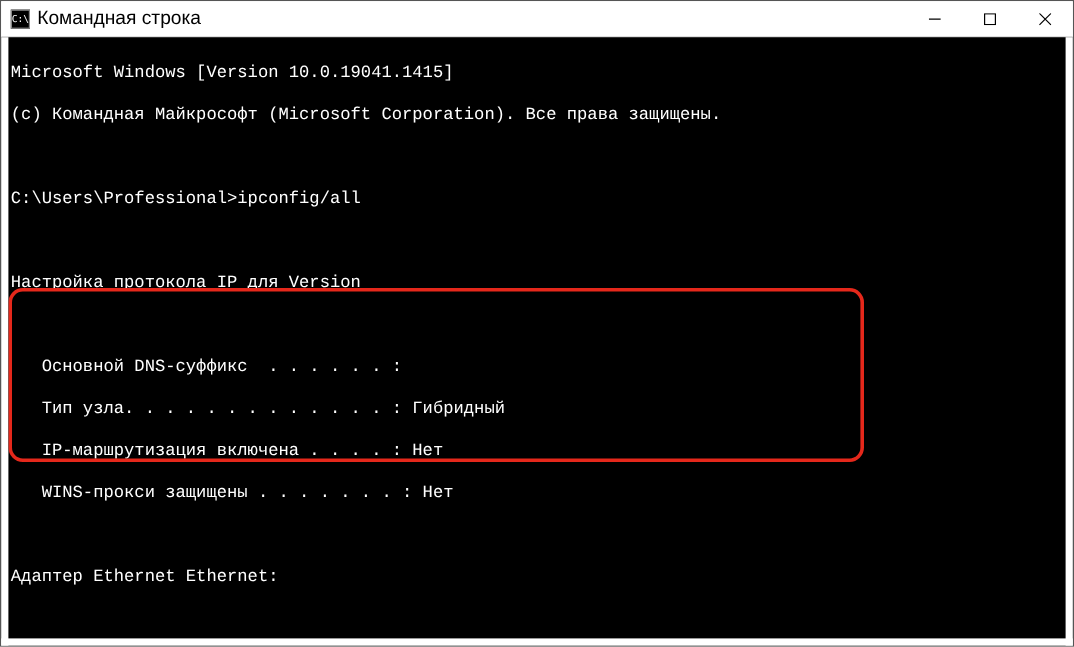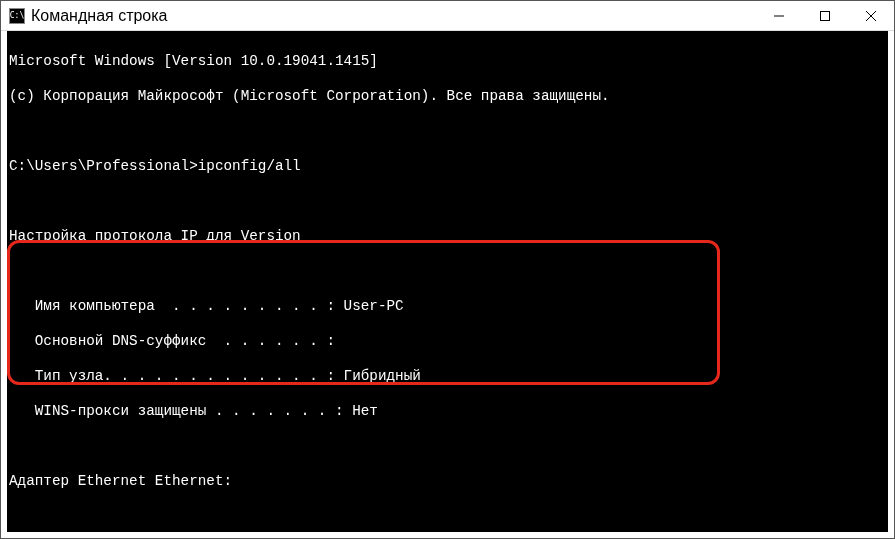--- a/index.html
+++ b/index.html
@@ -79,29 +79,29 @@
     </span>
     <span class="winbtn">
       <svg width="10" height="10">
           <line x1="0" y1="0" x2="10" y2="10"></line>
           <line x1="10" y1="0" x2="0" y2="10"></line>
         </svg>
     </span>
   </div>
   <div class="console">
 <span class="row">Microsoft Windows [Version 10.0.19041.1415]</span>
-<span class="row">(c) Корпорация Майкрософт (Microsoft Corporation). Все права защищены.</span>
+<span class="row">(c) Командная Майкрософт (Microsoft Corporation). Все права защищены.</span>
 <span class="row"> </span>
 <span class="row">C:\Users\Professional&gt;ipconfig/all</span>
 <span class="row"> </span>
 <span class="row">Настройка протокола IP для Version</span>
 <span class="row"> </span>
-<span class="row">   Имя компьютера  . . . . . . . . . : User-PC</span>
 <span class="row">   Основной DNS-суффикс  . . . . . . :</span>
 <span class="row">   Тип узла. . . . . . . . . . . . . : Гибридный</span>
+<span class="row">   IP-маршрутизация включена . . . . : Нет</span>
 <span class="row">   WINS-прокси защищены . . . . . . . : Нет</span>
 <span class="row"> </span>
 <span class="row">Адаптер Ethernet Ethernet:</span>
 
 
 
 
 
 
 

